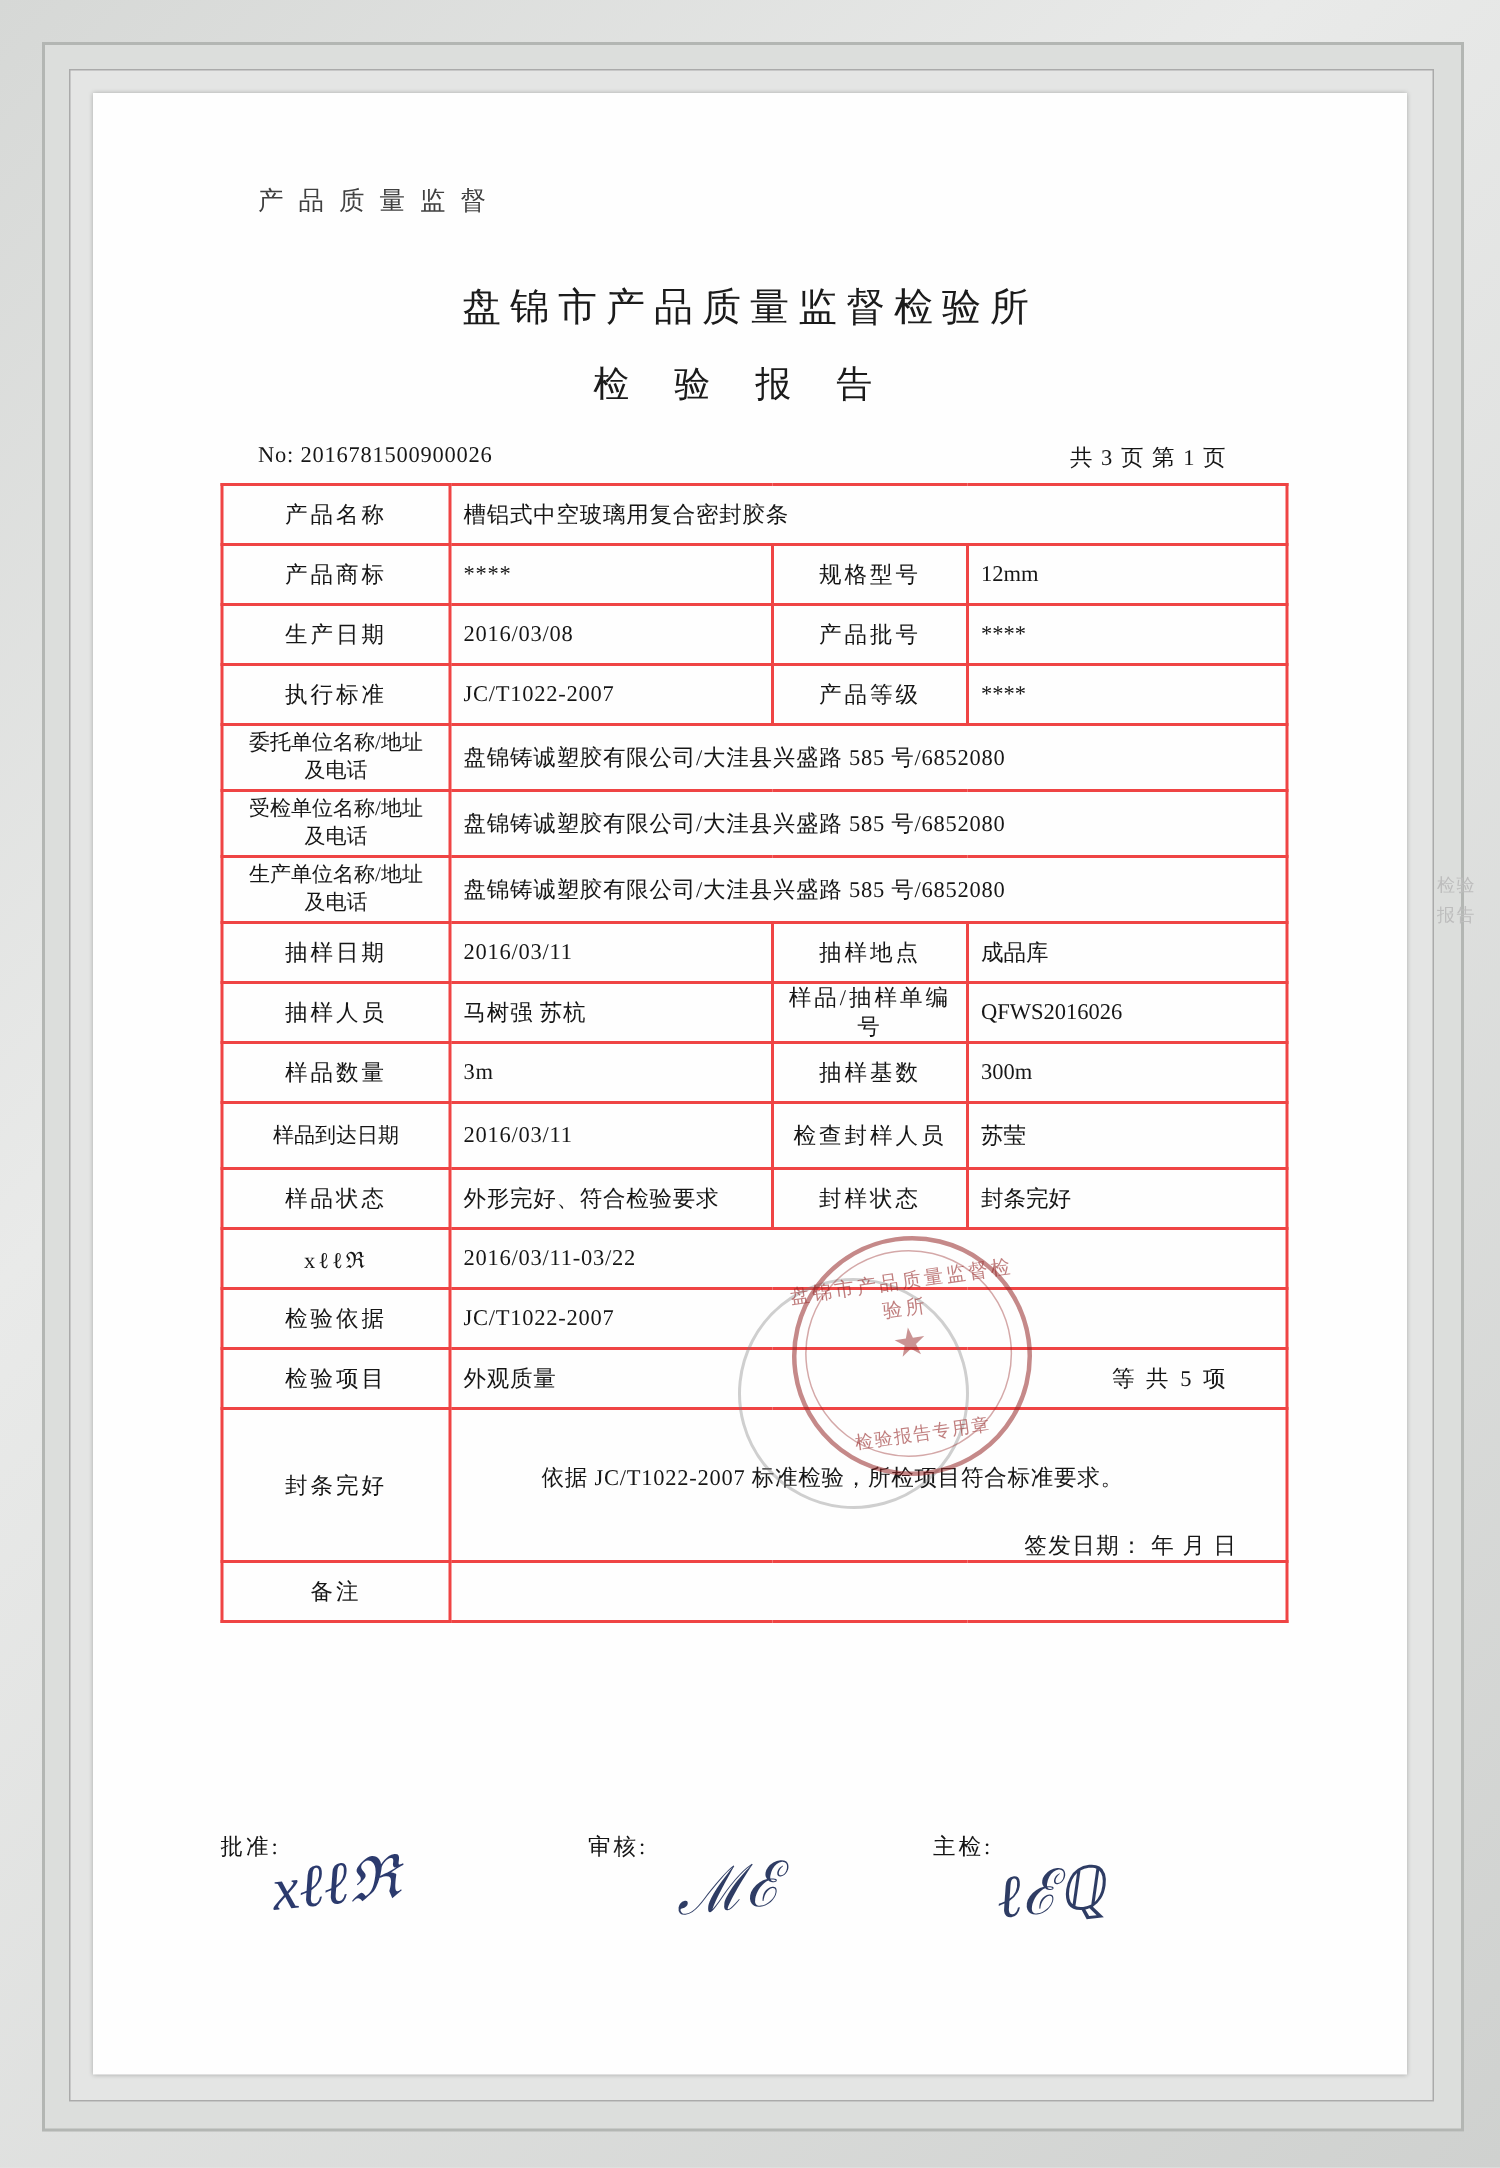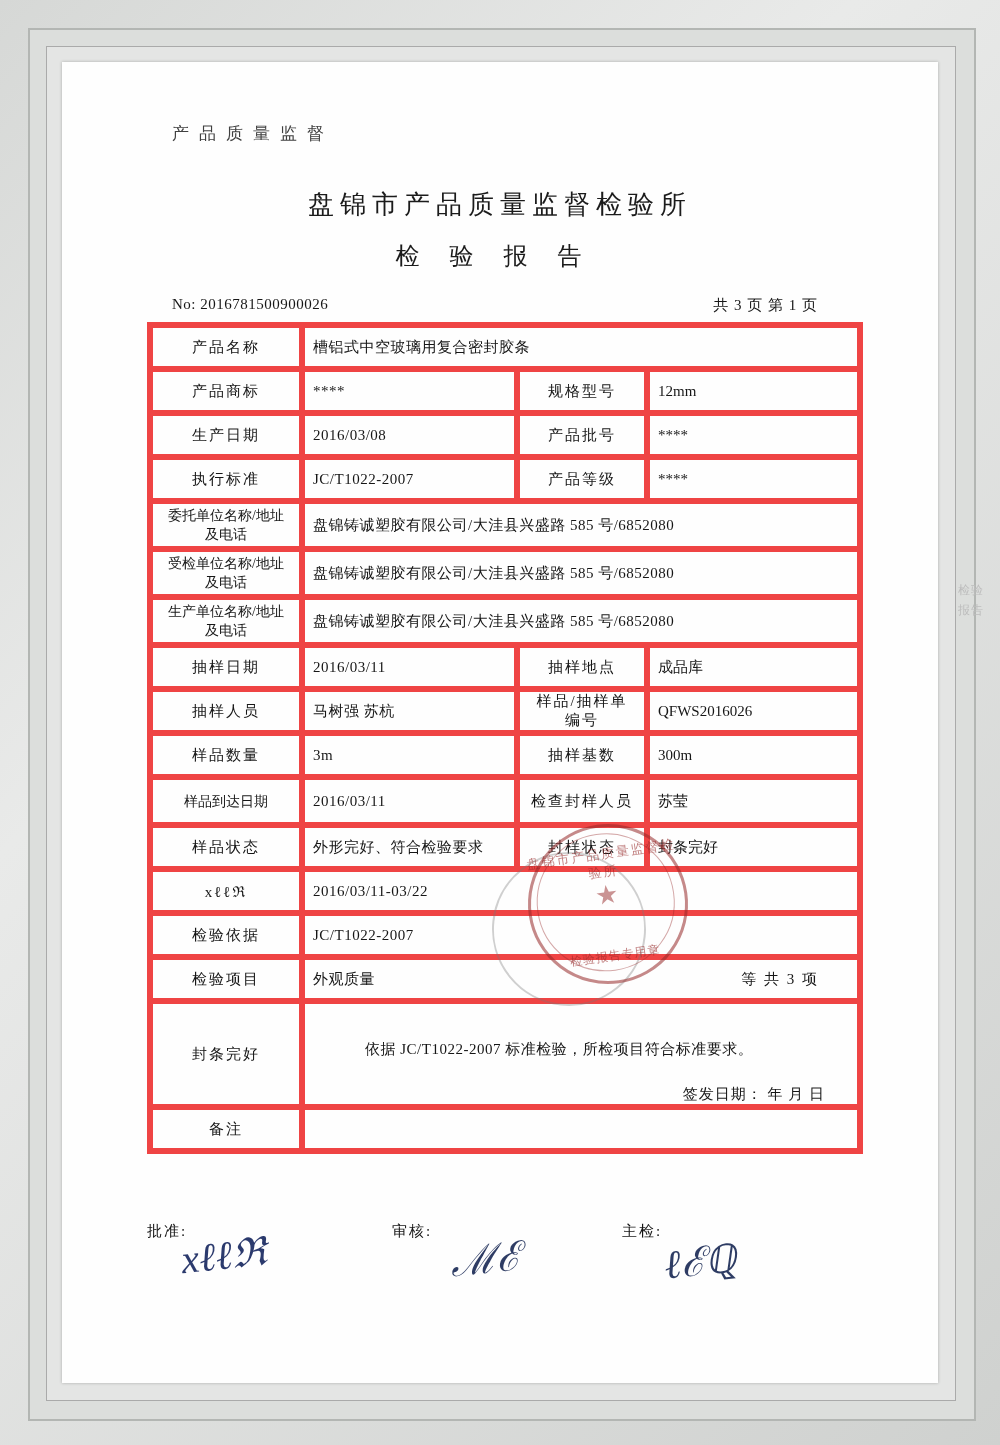--- a/index.html
+++ b/index.html
@@ -103,21 +103,21 @@
   }
   table.report {
     position: absolute;
     left: 85px;
     top: 260px;
     width: 710px;
     border-collapse: collapse;
     table-layout: fixed;
   }
   table.report td {
-    border: 6px solid #ef4444;
+    border: 2px solid #ef4444;
     font-size: 15px;
     color: #161616;
     padding: 0 8px;
     height: 38px;
     vertical-align: middle;
   }
   td.lbl {
     text-align: center;
     letter-spacing: 2px;
     width: 130px;
@@ -369,21 +369,21 @@
           <td class="val" colspan="3">2016/03/11-03/22</td>
         </tr>
         <tr>
           <td class="lbl">检验依据</td>
           <td class="val" colspan="3">JC/T1022-2007</td>
         </tr>
         <tr class="insp-item-row">
           <td class="lbl">检验项目</td>
           <td class="val" colspan="3">
             <span>外观质量</span>
-            <span class="suffix">等  共 3 项</span>
+            <span class="suffix">等  共 5 项</span>
           </td>
         </tr>
         <tr>
           <td class="concl-label">封条完好</td>
           <td class="concl-body" colspan="3">
             <span class="concl-text">依据 JC/T1022-2007 标准检验，所检项目符合标准要求。</span>
             <span class="sign-date">签发日期：    年    月    日</span>
           </td>
         </tr>
         <tr>

